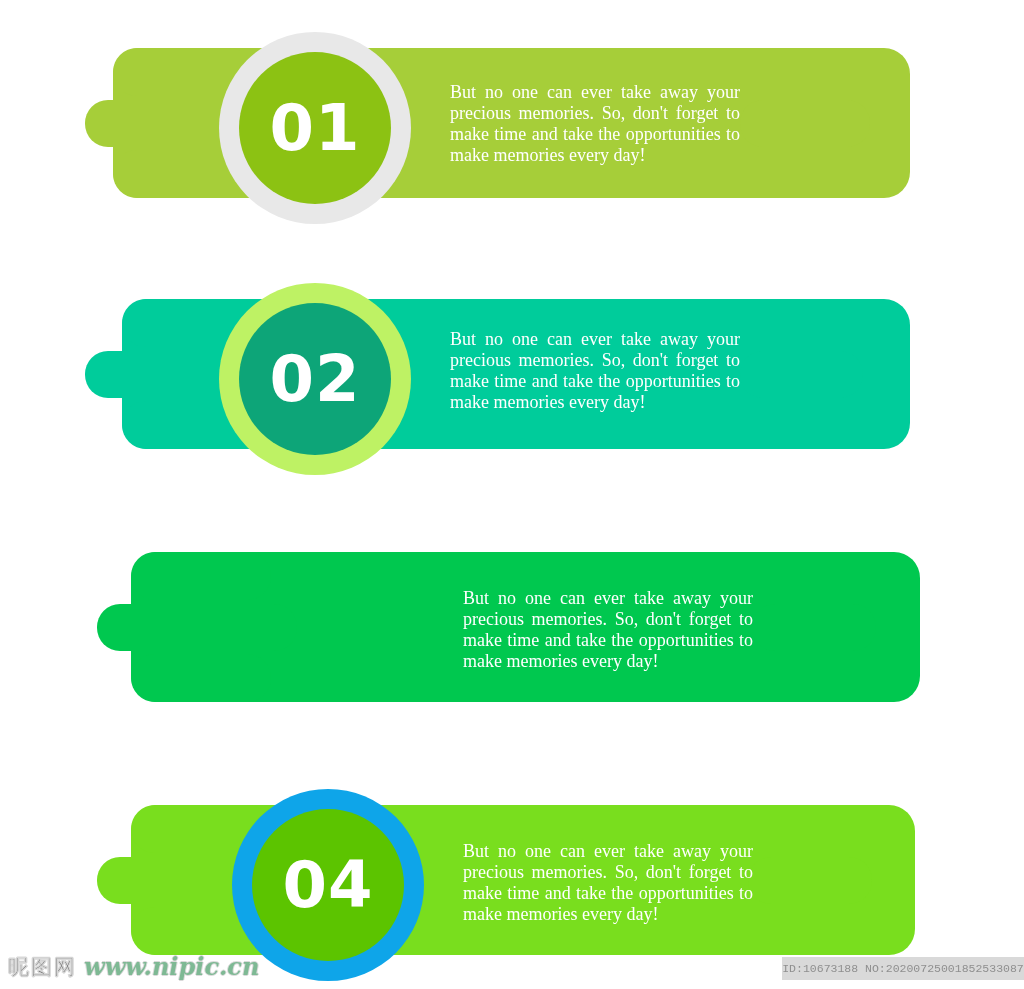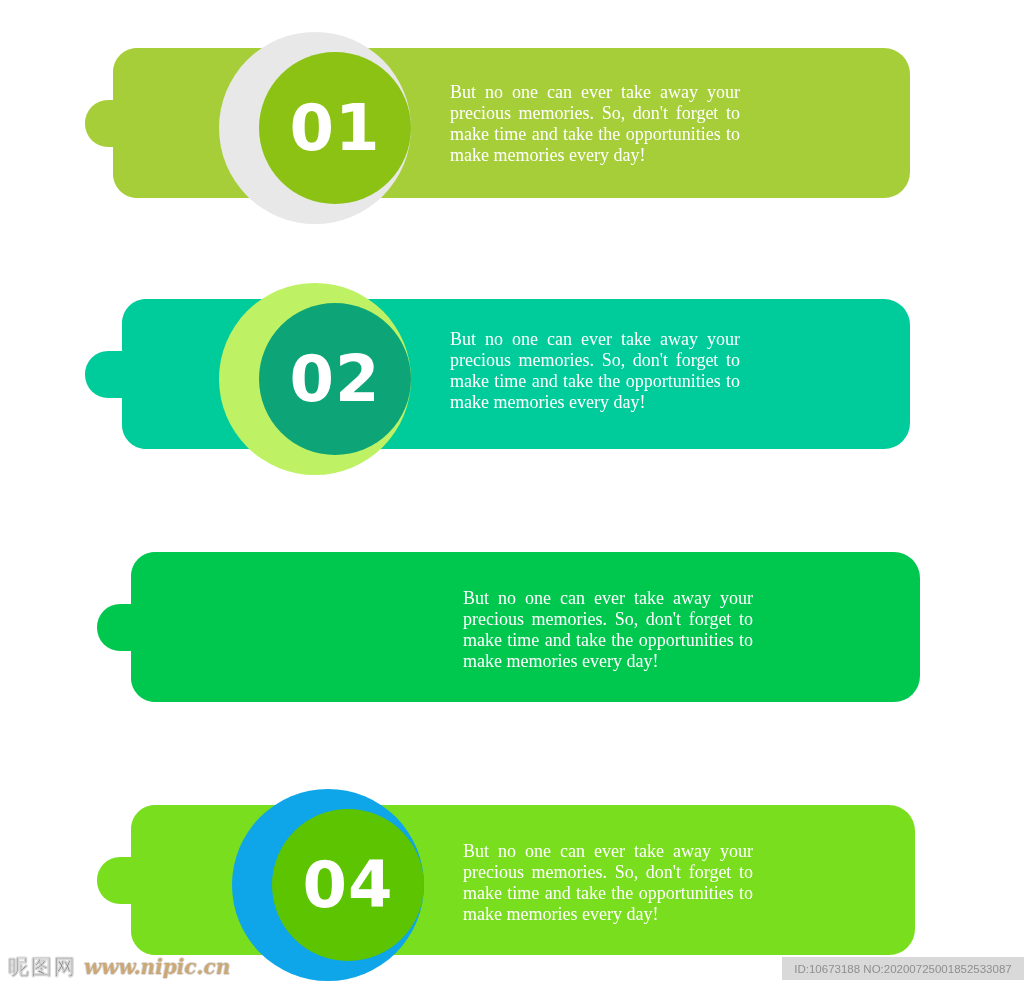--- a/index.html
+++ b/index.html
@@ -43,21 +43,21 @@
 
   
   .badge {
     position: absolute;
     width: 192px;
     height: 192px;
     border-radius: 50%;
     background: #e8e8e8;
     display: flex;
     align-items: center;
-    justify-content: flex-end;
+    justify-content: center;
   }
   .badge-inner {
     width: 152px;
     height: 152px;
     border-radius: 50%;
     display: flex;
     align-items: center;
     justify-content: center;
   }
   .badge-num {
@@ -98,36 +98,36 @@
     letter-spacing: 2px;
     color: #000000;
     -webkit-text-stroke: 1px #b9b9b9;
     text-shadow:
       -1px 0 #bdbdbd, 1px 0 #bdbdbd,
       0 -1px #bdbdbd, 0 1px #bdbdbd;
   }
   #wm-url {
     font-family: "DejaVu Serif", serif;
     font-style: italic;
-    font-size: 20px;
+    font-size: 24px;
     font-weight: bold;
-    color: #a16207;
+    color: #15803d;
     text-shadow:
       -1px 0 #bdbdbd, 1px 0 #bdbdbd,
       0 -1px #bdbdbd, 0 1px #bdbdbd;
   }
   #wm-id {
     position: absolute;
     right: 0;
     bottom: 9px;
     width: 242px;
     height: 23px;
     background: #d9d9d9;
     color: #8f8f8f;
-    font-family: Liberation Sans, sans-serif;
+    font-family: Liberation Mono, monospace;
     font-size: 11.5px;
     display: flex;
     align-items: center;
     justify-content: center;
     letter-spacing: 0px;
   }
 </style>
 </head>
 <body>
 

